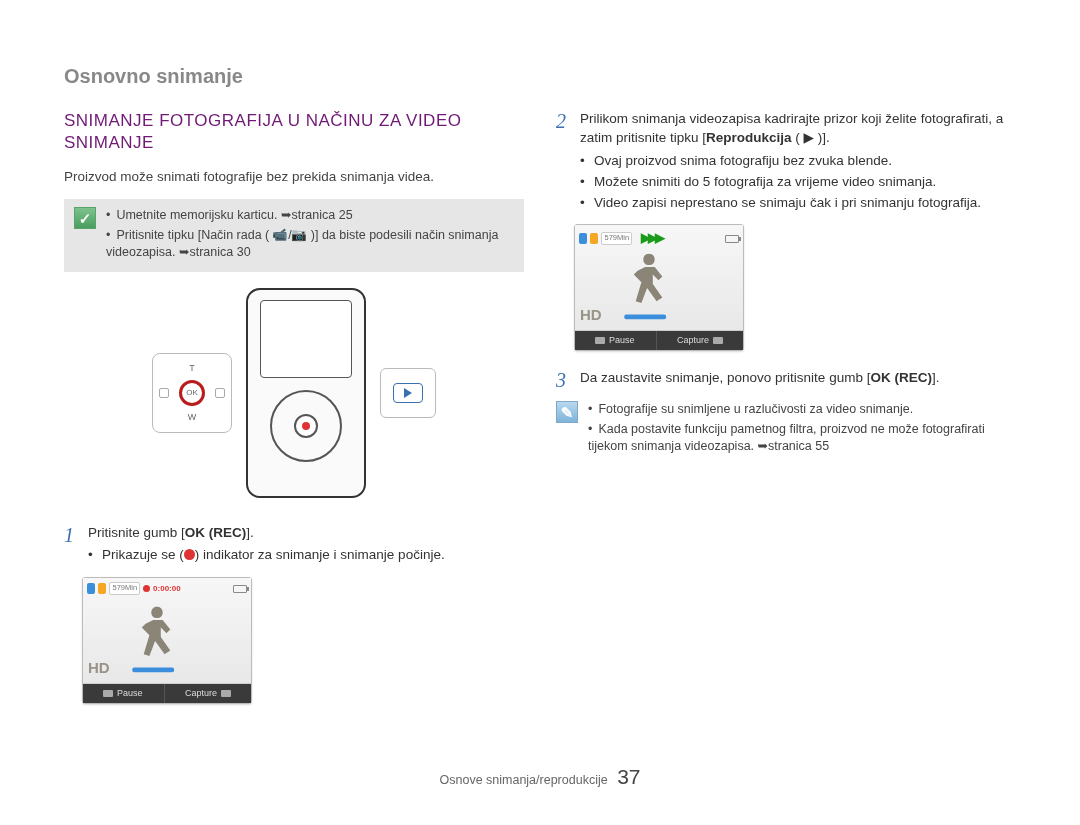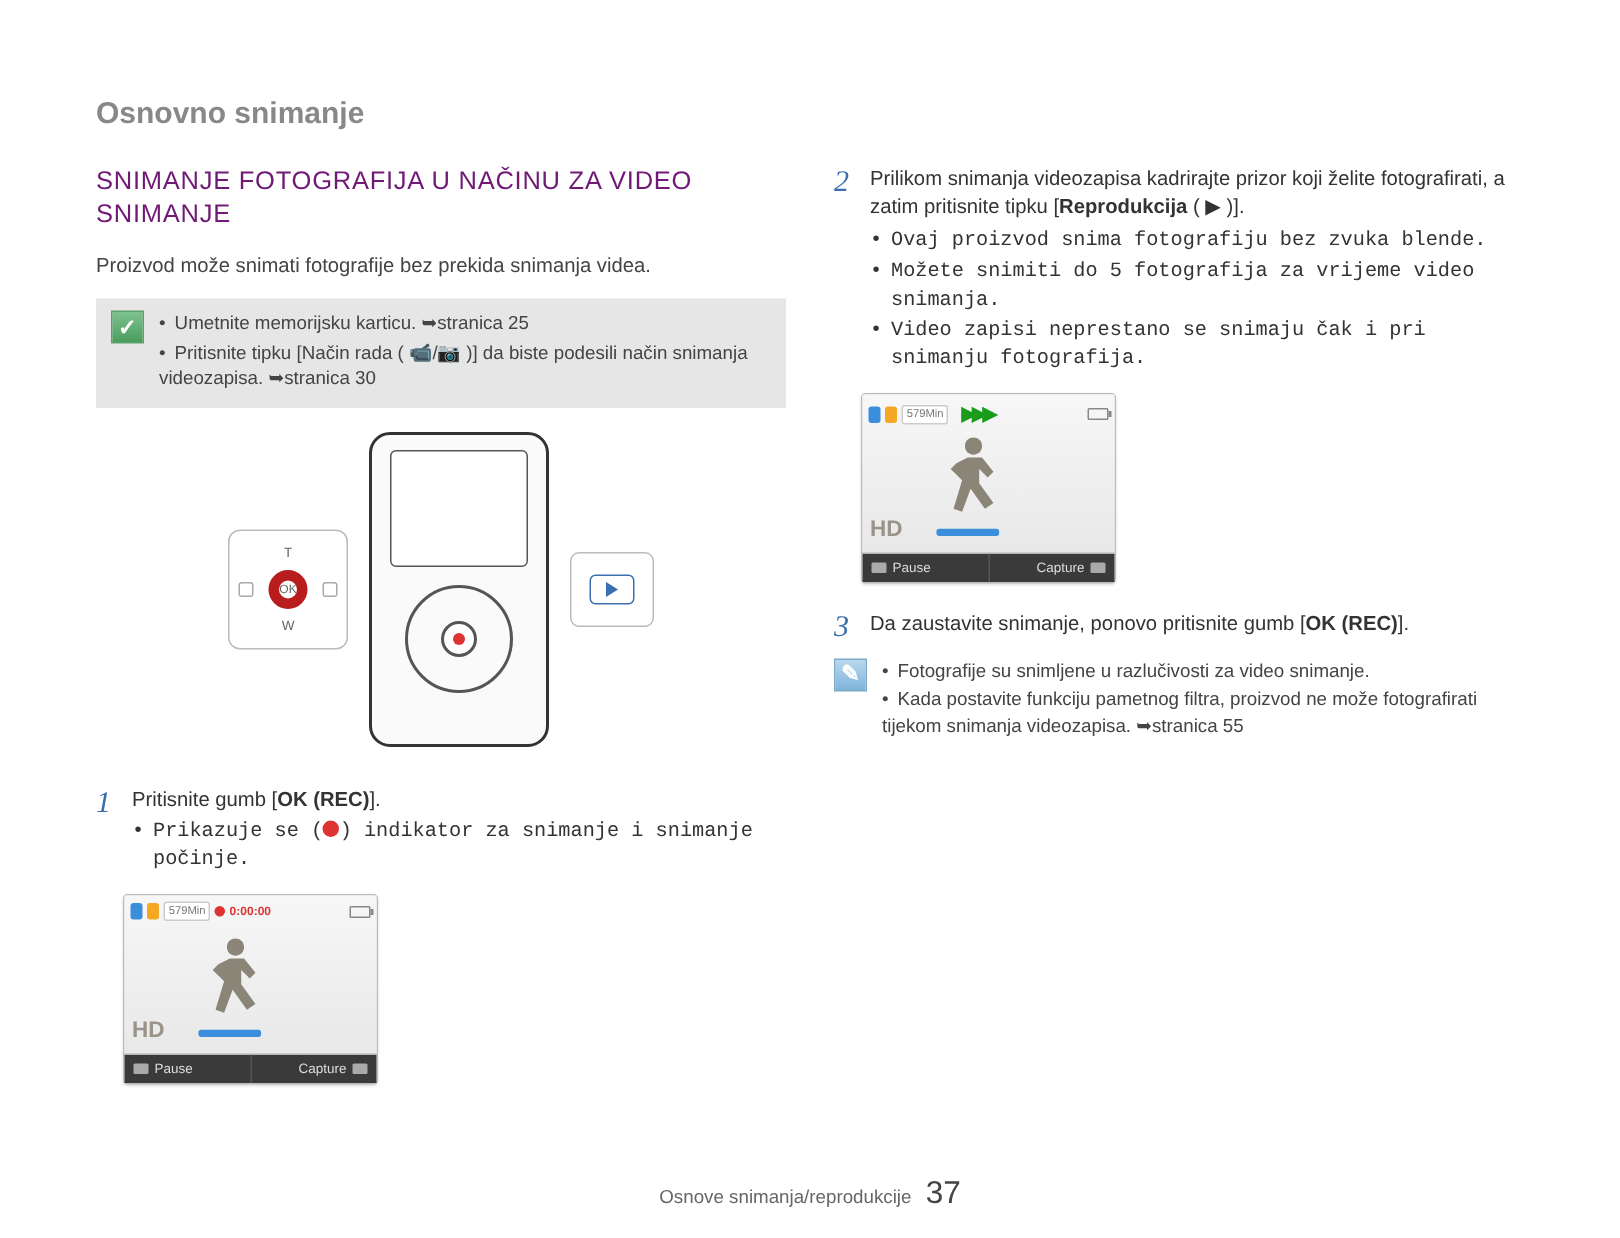--- a/index.html
+++ b/index.html
@@ -17,39 +17,39 @@
   .note-list li::before { content: "•"; margin: 0 6px 0 0; }
   .note-list li { margin-bottom: 2px; }
 
   
   .device-wrap { display:flex; align-items:center; justify-content:center; gap:14px; margin: 14px 0 26px 0; }
   .devicepad { width:80px; height:80px; border:1px solid #bbb; border-radius:8px; position:relative; background:#fff; }
   .dpad { position:absolute; inset:8px; }
   .dpad .dir { position:absolute; font-size:9px; color:#666; }
   .dpad .dir.t { top:0; left:50%; transform:translateX(-50%); }
   .dpad .dir.w { bottom:0; left:50%; transform:translateX(-50%); }
-  .dpad .ok { position:absolute; top:50%; left:50%; transform:translate(-50%,-50%); width:26px; height:26px; border-radius:50%; border:7px solid #b91c1c; font-size:8px; display:flex; align-items:center; justify-content:center; color:#666; }
+  .dpad .ok { position:absolute; top:50%; left:50%; transform:translate(-50%,-50%); width:26px; height:26px; border-radius:50%; border:3px solid #b91c1c; font-size:8px; display:flex; align-items:center; justify-content:center; color:#666; }
   .dpad .side { position:absolute; width:10px; height:10px; border:1px solid #aaa; border-radius:2px; }
   .dpad .side.l { left:-2px; top:50%; transform:translateY(-50%); }
   .dpad .side.r { right:-2px; top:50%; transform:translateY(-50%); }
 
   .camera { width:120px; height:210px; border:2px solid #333; border-radius:14px; background:#fafafa; position:relative; }
   .camera::before { content:""; position:absolute; top:10px; left:12px; right:12px; height:76px; background:#fff; border:1px solid #555; border-radius:4px; }
   .cam-dpad { position:absolute; top:100px; left:50%; transform:translateX(-50%); width:72px; height:72px; border:2px solid #555; border-radius:50%; }
   .cam-dpad::after { content:""; position:absolute; top:50%; left:50%; transform:translate(-50%,-50%); width:20px; height:20px; border:2px solid #555; border-radius:50%; background:#fff; }
   .cam-dot { position:absolute; width:8px; height:8px; background:#d33; border-radius:50%; top:132px; left:50%; transform:translateX(-50%); }
 
   .playbox { width:56px; height:50px; border:1px solid #bbb; border-radius:6px; display:flex; align-items:center; justify-content:center; background:#fff; }
   .playbtn { width:30px; height:20px; border:1.5px solid #3a6fb0; border-radius:4px; display:flex; align-items:center; justify-content:center; }
   .playtri { width:0; height:0; border-left:8px solid #3a6fb0; border-top:5px solid transparent; border-bottom:5px solid transparent; }
 
   .step { display:flex; margin-bottom:6px; }
   .step-num { color:#3a6fb0; font-size:20px; font-style:italic; font-family: Georgia, serif; width:24px; flex-shrink:0; line-height:1.1; }
   .step-body { flex:1; color:#333; }
-  .sub-list { list-style:none; margin:4px 0 0 0;font-family:Liberation Mono, monospace; }
+  .sub-list { list-style:none; margin:4px 0 0 0; }
   .sub-list li { padding-left:14px; position:relative; margin-bottom:2px; }
   .sub-list li::before { content:"•"; position:absolute; left:0; }
   .rec-dot { display:inline-block; width:11px; height:11px; background:#d33; border-radius:50%; vertical-align:-1px; }
 
   
   .screen { width:170px; border:1px solid #bbb; border-radius:3px; margin:10px 0 18px 18px; background:#fff; box-shadow:0 1px 2px rgba(0,0,0,.15); }
   .screen-main { height:106px; background:linear-gradient(#f7f7f7,#e8e8e8); position:relative; border-bottom:1px solid #ccc; overflow:hidden; }
   .status { position:absolute; top:4px; left:4px; right:4px; display:flex; align-items:center; gap:3px; font-size:8px; }
   .chip { background:#f5a623; color:#fff; padding:0 3px; border-radius:2px; font-weight:bold; }
   .chip.blue { background:#3a8edb; }
@@ -57,21 +57,21 @@
   .rec-ind { width:7px; height:7px; background:#d33; border-radius:50%; }
   .rec-time { color:#d33; font-weight:bold; }
   .status .spacer { flex:1; }
   .batt { width:14px; height:8px; border:1px solid #888; border-radius:1px; position:relative; }
   .batt::after { content:""; position:absolute; right:-3px; top:1px; width:2px; height:4px; background:#888; }
   .ffwd { color:#1a9c1a; font-size:13px; font-weight:bold; letter-spacing:-3px; margin-left:6px; }
   .fig { position:absolute; bottom:6px; left:44px; width:60px; height:76px; }
   .fig svg { width:100%; height:100%; }
   .hd { position:absolute; left:5px; bottom:5px; color:#9a9488; font-size:15px; font-weight:bold; }
   .screen-bar { display:flex; background:#3a3a3a; color:#ddd; font-size:9px; }
-  .screen-bar .half { flex:1; padding:3px 6px; display:flex; align-items:center; gap:4px; }
+  .screen-bar .half { flex:1; padding:3px 20px; display:flex; align-items:center; gap:4px; }
   .screen-bar .half + .half { border-left:1px solid #555; justify-content:flex-end; }
   .mini-icon { width:10px; height:7px; background:#aaa; border-radius:1px; }
 
   .footer { text-align:center; font-size:12.5px; color:#666; margin-top:40px; }
   .footer .pg { font-size:21px; color:#444; margin-left:6px; }
 </style>
 </head>
 <body>
 
 <div class="page">

